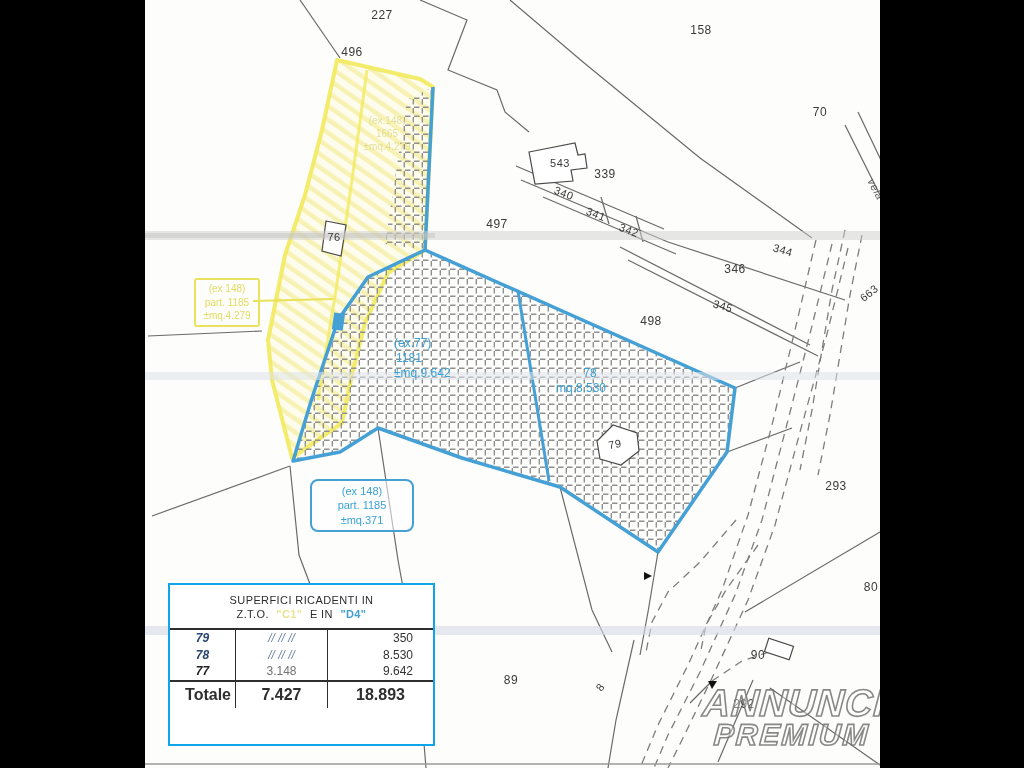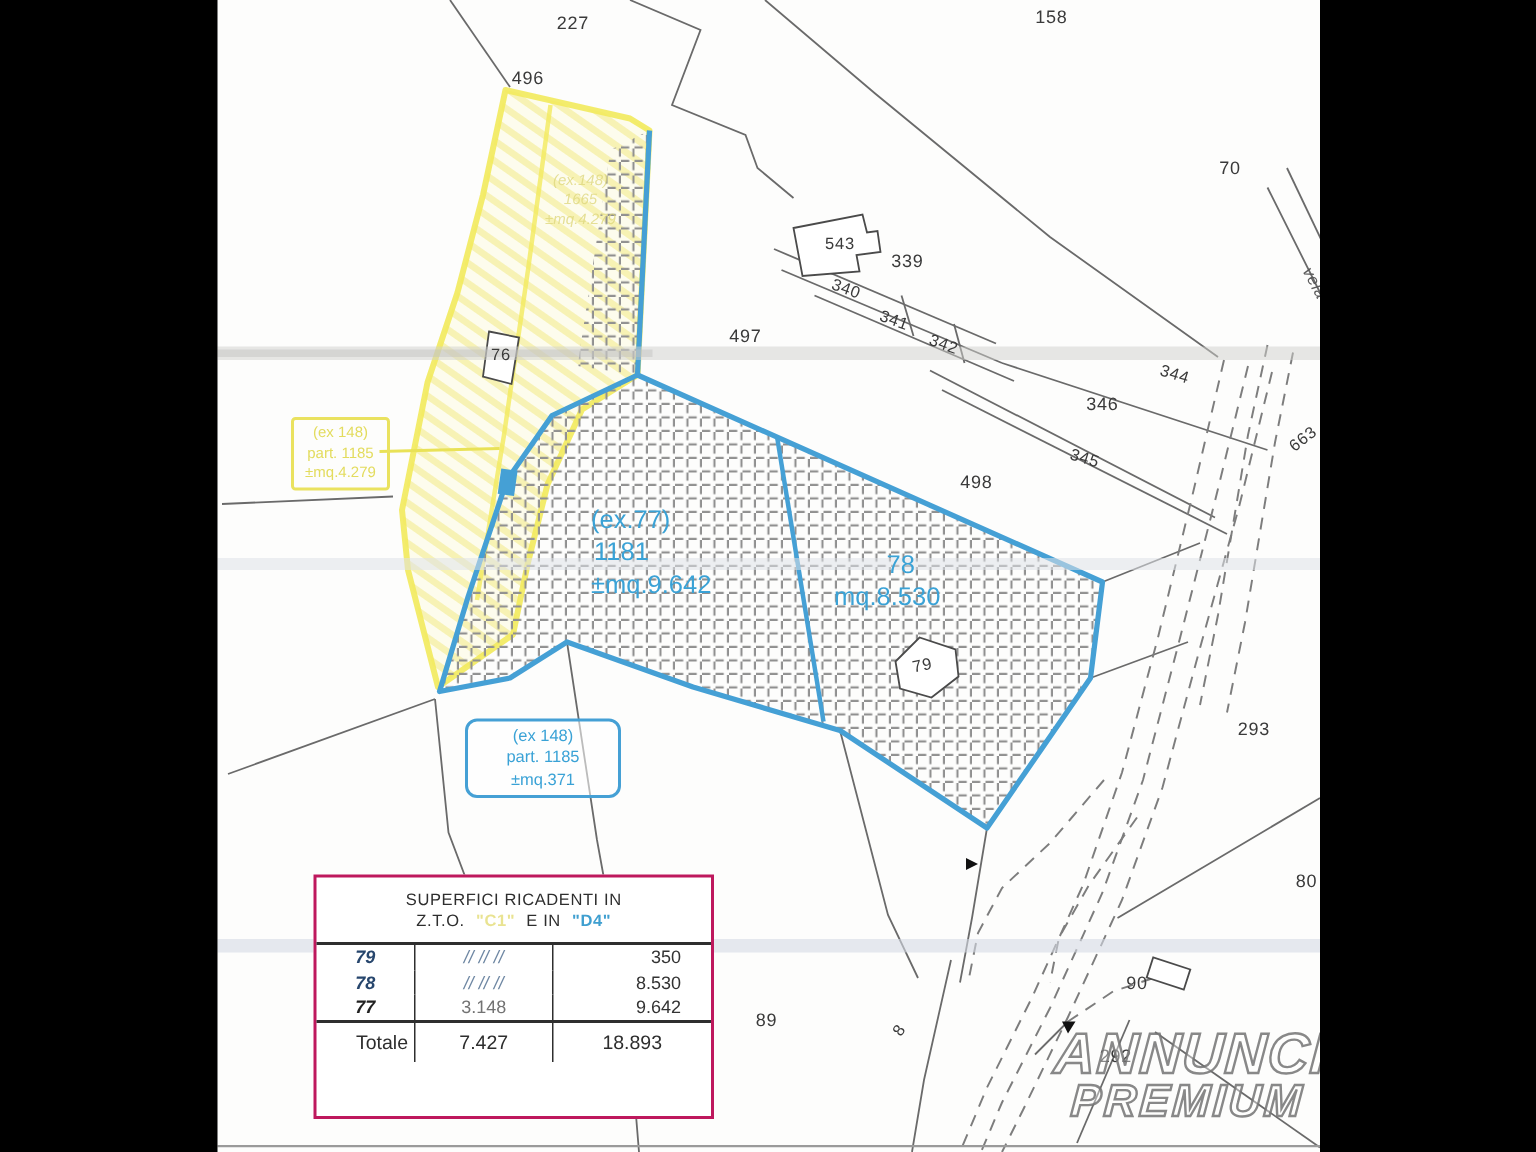--- a/index.html
+++ b/index.html
@@ -11,41 +11,40 @@
   svg{position:absolute;left:0;top:0;}
   .bar{position:absolute;top:0;height:768px;background:#000;z-index:50;}
   
   .lbl{
     position:absolute;transform:translate(-50%,-50%);
     font-size:12px;color:#3a3a3a;white-space:nowrap;z-index:10;
     letter-spacing:.5px;
   }
   .lbl.small{font-size:11px;}
   
-  .ann{position:absolute;color:#3aa2d6;font-size:17px;line-height:1.25;z-index:11;white-space:nowrap;}
+  .ann{position:absolute;color:#3aa2d6;font-size:12px;line-height:1.25;z-index:11;white-space:nowrap;}
   .annbox{
     position:absolute;z-index:11;border:2px solid #45a0d5;border-radius:8px;
     color:#3aa2d6;font-size:11px;line-height:1.3;text-align:center;
     padding:3px 4px;background:rgba(255,255,255,.55);
   }
   .ybox{
     position:absolute;z-index:11;border:2px solid #eae25f;border-radius:3px;
     color:#e3dc5e;font-size:10px;line-height:1.35;text-align:center;
     padding:2px 3px;
   }
   .yfaint{
     position:absolute;z-index:9;color:#ddd67a;opacity:.75;font-size:10px;
-    line-height:1.3;text-align:center;white-space:nowrap;font-style:italic;
+    line-height:1.3;text-align:center;white-space:nowrap;
   }
   
   #surface-table{
     position:absolute;left:168px;top:583px;width:267px;height:163px;
-    background:#fff;border:2px solid #be185d;box-sizing:border-box;z-index:20;
+    background:#fff;border:2px solid #0ea5e9;box-sizing:border-box;z-index:20;
     color:#2e2e2e;
-    margin-left:41px;
   }
   .t-title{height:43px;border-bottom:2px solid #2e2e2e;display:flex;flex-direction:column;
     align-items:center;justify-content:center;font-size:11px;letter-spacing:.4px;gap:2px;}
   .t-title .l2 span{margin:0 2px;}
   .c1-hl{color:#e9e391;font-weight:bold;}
   .d4-hl{color:#3f9fd0;font-weight:bold;}
   .t-cols{display:grid;grid-template-columns:65px 92px 1fr;}
   .t-head{height:23px;border-bottom:2px solid #2e2e2e;}
   .t-head .cell{display:flex;align-items:center;justify-content:center;
     font-weight:bold;font-size:12.5px;height:100%;box-sizing:border-box;}
@@ -58,21 +57,21 @@
   }
   .t-body .row{height:16.5px;}
   .t-body .cell{display:flex;align-items:center;height:100%;box-sizing:border-box;font-size:12px;}
   .part{justify-content:center;font-weight:bold;font-style:italic;color:#222;}
   .row.bluepart .part{color:#27466d;}
   .c1v{justify-content:center;color:#737373;}
   .slash{color:#6d86a2;font-style:italic;}
   .d4v{justify-content:flex-end;padding-right:20px;color:#333;}
   .t-total{height:26px;border-top:2px solid #2e2e2e;}
   .t-total .cell{display:flex;align-items:center;height:100%;box-sizing:border-box;
-    font-weight:normal;font-size:13px;}
+    font-weight:bold;font-size:16px;}
   .tot-label{justify-content:flex-end;padding-right:4px;}
   .tot-c1{justify-content:center;}
   .tot-d4{justify-content:center;}
   
   #footer-company{
     position:absolute;left:156px;top:740px;z-index:21;
     font-size:18px;font-weight:800;letter-spacing:.4px;
     color:rgba(255,255,255,.85);
     -webkit-text-stroke:1.3px #222;
     text-shadow:0 0 1px #333;
@@ -179,21 +178,21 @@
       <rect x="145" y="233" width="290" height="5" fill="#c2c2be" opacity="0.45"></rect>
       <rect x="145" y="372" width="735" height="8" fill="#dfe2e8" opacity="0.55"></rect>
       <rect x="145" y="626" width="735" height="9" fill="#d6dae4" opacity="0.6"></rect>
     </g>
 
     <line x1="145" y1="764" x2="880" y2="764" stroke="#9a9a9a" stroke-width="1.5"></line>
   </svg>
 
   <div class="lbl" style="left:382px;top:15px">227</div>
   <div class="lbl" style="left:352px;top:52px">496</div>
-  <div class="lbl" style="left:701px;top:11px">158</div>
+  <div class="lbl" style="left:701px;top:30px">158</div>
   <div class="lbl" style="left:820px;top:112px">70</div>
   <div class="lbl" style="left:497px;top:224px">497</div>
   <div class="lbl small" style="left:560px;top:163px">543</div>
   <div class="lbl" style="left:605px;top:174px">339</div>
   <div class="lbl small" style="left:564px;top:193px;transform:translate(-50%,-50%) rotate(20deg)">340</div>
   <div class="lbl small" style="left:596px;top:214px;transform:translate(-50%,-50%) rotate(20deg)">341</div>
   <div class="lbl small" style="left:629px;top:230px;transform:translate(-50%,-50%) rotate(20deg)">342</div>
   <div class="lbl small" style="left:783px;top:250px;transform:translate(-50%,-50%) rotate(17deg)">344</div>
   <div class="lbl" style="left:735px;top:269px">346</div>
   <div class="lbl small" style="left:723px;top:306px;transform:translate(-50%,-50%) rotate(17deg)">345</div>

